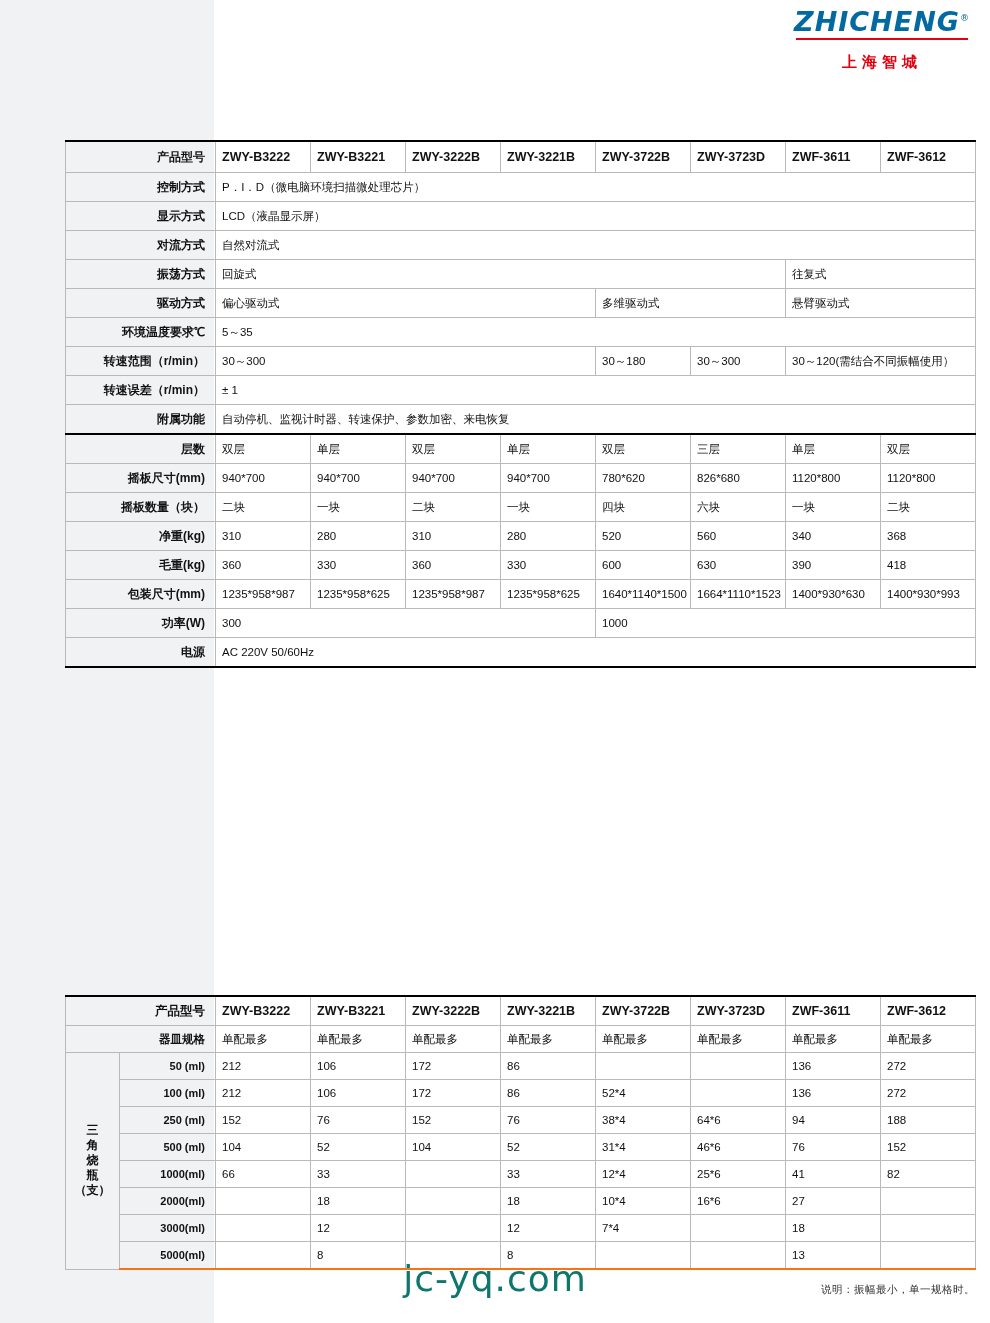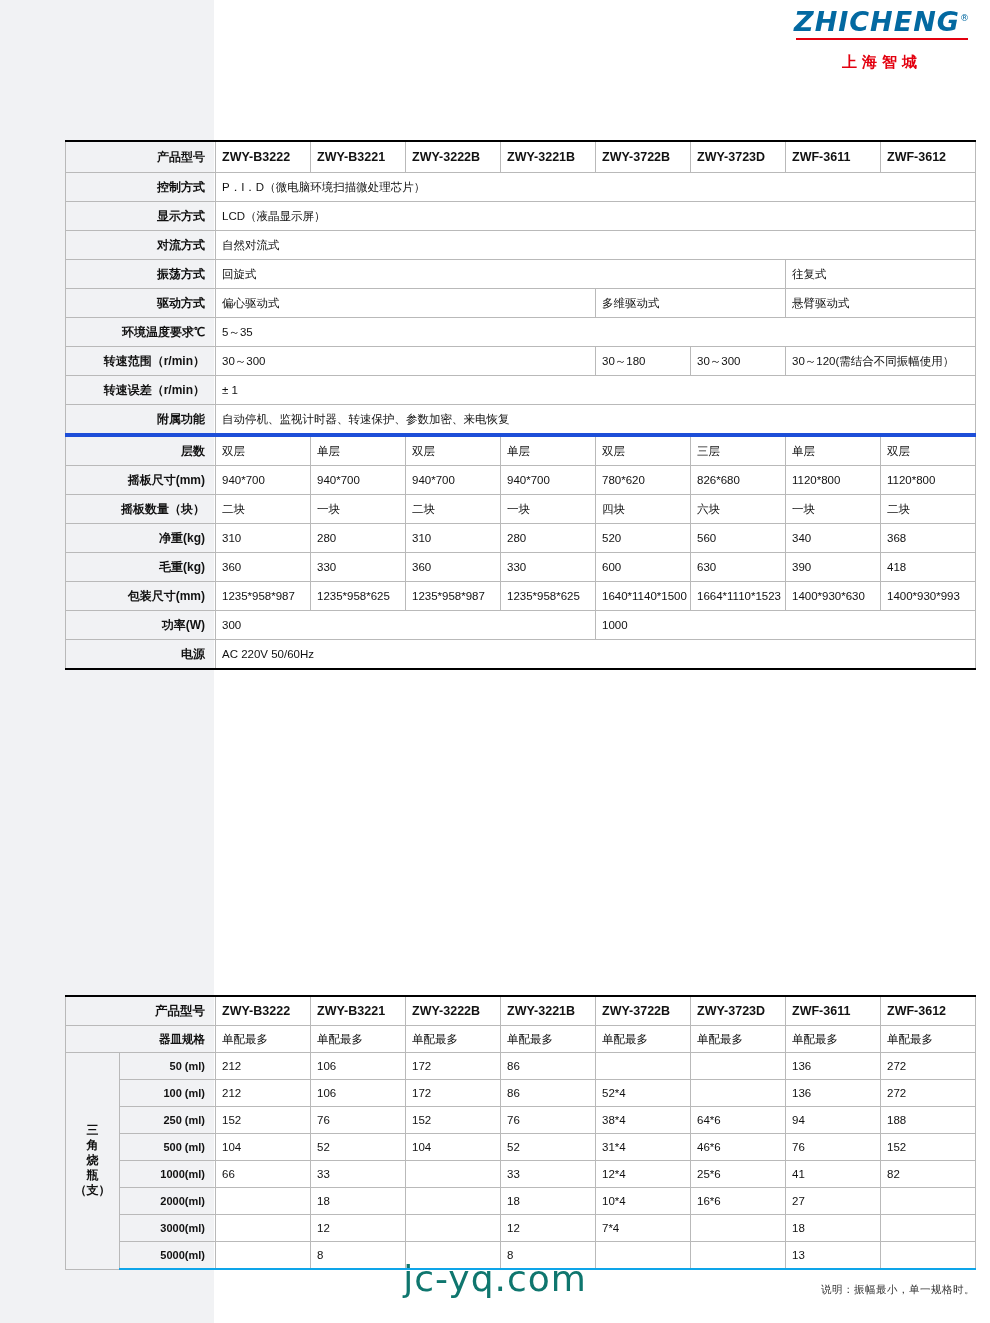--- a/index.html
+++ b/index.html
@@ -95,21 +95,21 @@
   .hdr-row td {
     font-weight: bold;
     font-size: 12.5px;
     text-align: left;
     border-top: 2px solid #000;
     border-bottom: 1px solid #b9b9b9;
     padding-top: 5px;
     padding-bottom: 5px;
   }
   .hdr-row td.lbl { text-align: right; }
-  .thick-top td { border-top: 4px solid #1d4ed8; }
+  .thick-top td { border-top: 2px solid #1d4ed8; }
   .thick-bottom td { border-bottom: 2px solid #000; }
 
   
   .flask-table {
     position: absolute;
     left: 65px;
     top: 995px;
     width: 910px;
     font-size: 11.5px;
   }
@@ -139,21 +139,21 @@
     font-size: 11px;
   }
   .vert-label {
     text-align: center;
     font-weight: bold;
     font-size: 12px;
     line-height: 1.25;
     width: 54px;
   }
   .vert-label span { display: block; }
-  .flask-table .last td { border-bottom: 2px solid #0ea5e9; margin-top: 20px; }
+  .flask-table .last td { border-bottom: 2px solid #f97316; margin-top: 20px; }
 
   
   .note {
     position: absolute;
     right: 15px;
     top: 1283px;
     font-size: 10.5px;
     color: #333;
     letter-spacing: 0.5px;
   }

